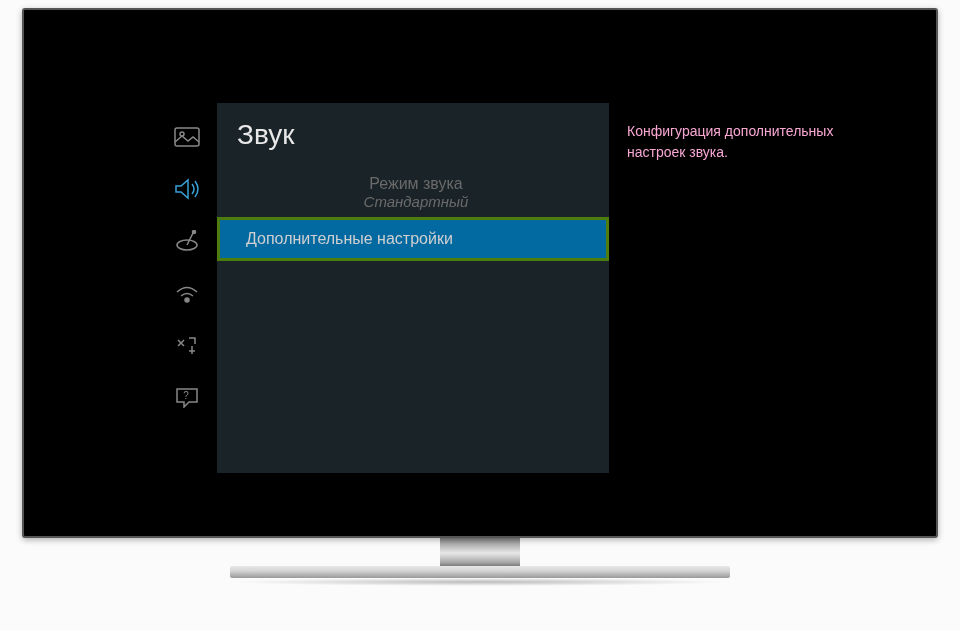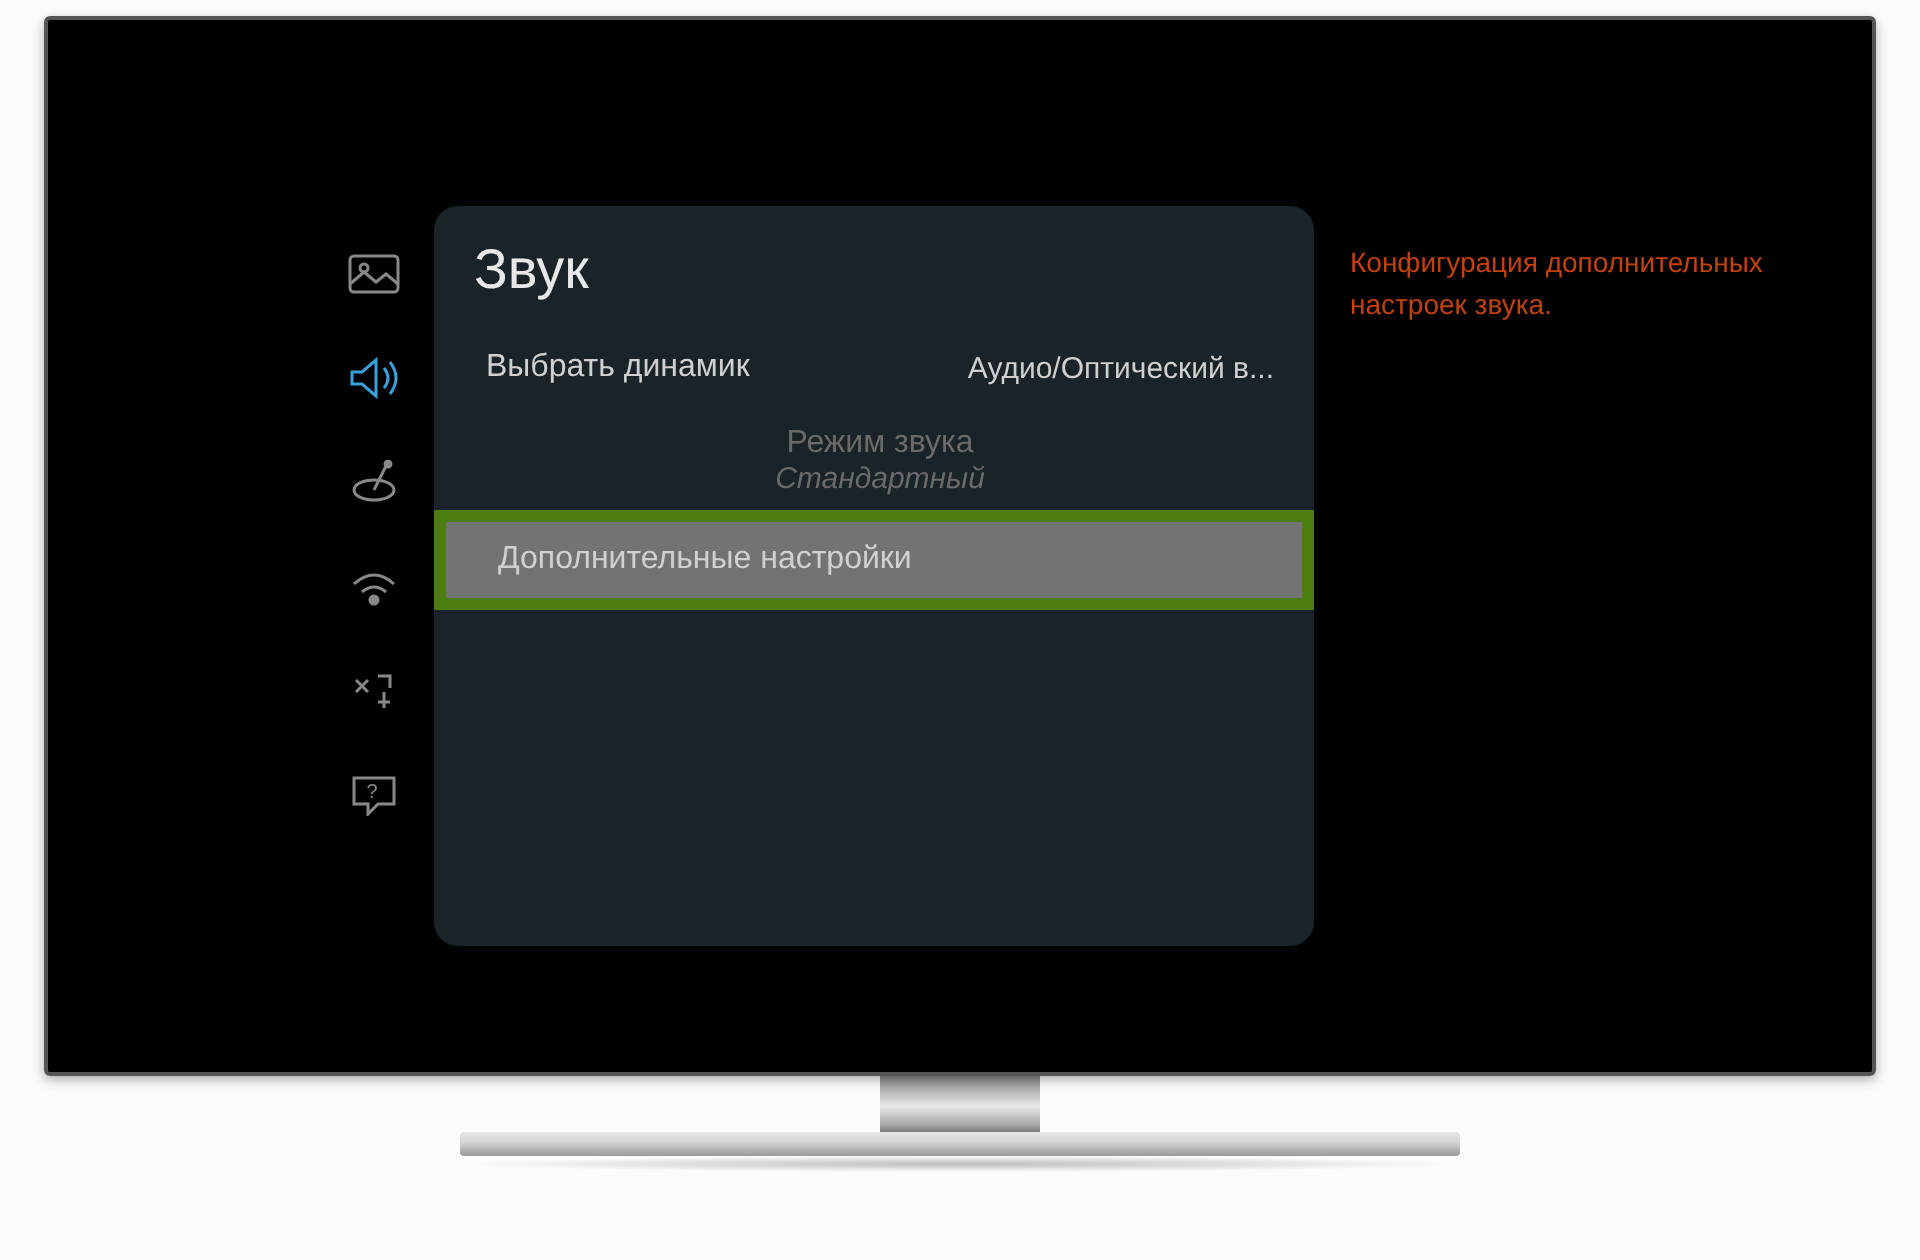--- a/index.html
+++ b/index.html
@@ -48,65 +48,64 @@
     height: 24px;
     display: flex;
     align-items: center;
     justify-content: center;
     color: #888;
     cursor: pointer;
   }
   .sidebar-icon.active { color: #3aa0d9; }
   .sidebar-icon svg { width: 26px; height: 22px; stroke: currentColor; fill: none; stroke-width: 1.5; }
   .content-panel {
-    width: 440px;
+    width: 392px;
     background: #1a2328;
     padding: 10px 0 0 0;
-    border-radius: 12px;
   }
   .page-title {
     color: #e8e8e8;
     font-size: 28px;
     font-weight: 400;
     padding: 6px 20px 14px 20px;
   }
   .menu-item {
     display: flex;
     justify-content: space-between;
     align-items: center;
     padding: 10px 20px 10px 26px;
     font-size: 16px;
     color: #d0d0d0;
     cursor: pointer;
     min-height: 38px;
   }
   .menu-item.disabled { color: #6a6a6a; cursor: default; flex-direction: column; }
   .menu-item.disabled .menu-value { color: #6a6a6a; font-style: italic; }
   .menu-item.highlighted {
-    background: #737373;
-    border: 6px solid #4d7c0f;
+    background: #0369a1;
+    border: 3px solid #4d7c0f;
     margin: -3px 0;
     position: relative;
     z-index: 2;
   }
   .menu-value {
     color: #d0d0d0;
     font-size: 15px;
     text-align: right;
     max-width: 200px;
     white-space: nowrap;
     overflow: hidden;
     text-overflow: ellipsis;
   }
   .desc-panel {
     flex: 1;
     padding: 18px 10px 0 18px;
   }
   .desc-text {
-    color: #c2410c;
+    color: #f9a8d4;
     font-size: 14px;
     line-height: 1.5;
   }
   .tv-stand {
     position: absolute;
     left: 50%;
     transform: translateX(-50%);
     top: 538px;
     width: 500px;
     height: 70px;
@@ -185,24 +184,20 @@
           <svg viewBox="0 0 26 22">
               <path d="M3 3 L23 3 L23 16 L15 16 L10 21 L10 16 L3 16 Z"></path>
               <text x="12" y="13" font-size="10" fill="currentColor" stroke="none" text-anchor="middle">?</text>
             </svg>
         </div>
       </div>
 
       <div class="content-panel">
         <div class="page-title">Звук</div>
 
-        <div class="menu-item">
-          <span>Выбрать динамик</span>
-          <span class="menu-value">Аудио/Оптический в...</span>
-        </div>
 
         <div class="menu-item disabled">
           <span>Режим звука</span>
           <span class="menu-value">Стандартный</span>
         </div>
 
         <div class="menu-item highlighted">
           <span>Дополнительные настройки</span>
           <span class="menu-value"></span>
         </div>

